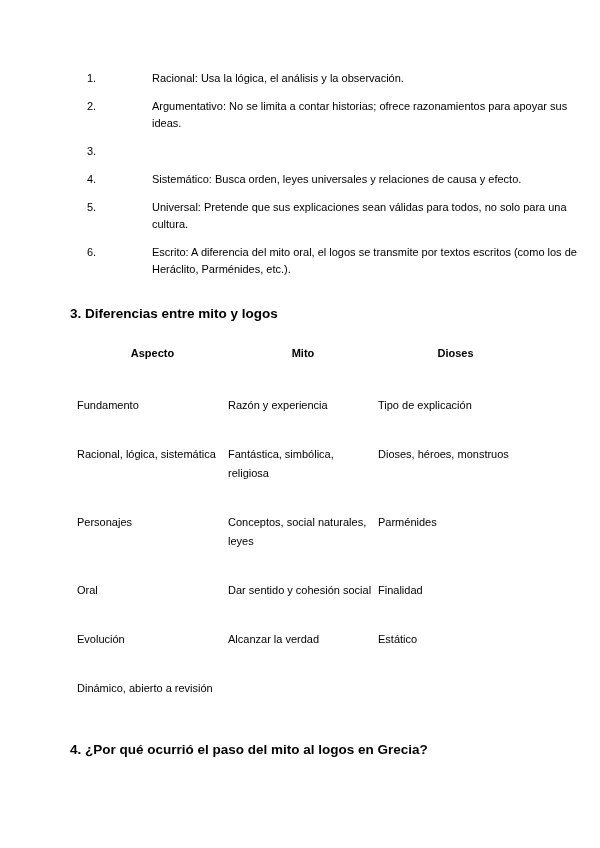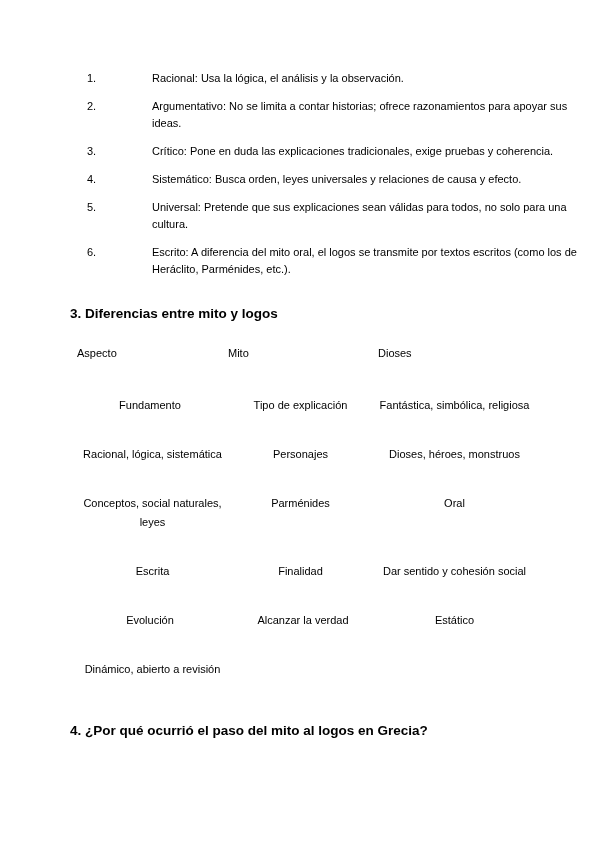--- a/index.html
+++ b/index.html
@@ -48,47 +48,46 @@
   .heading-3 { margin: 26px 12px 0 70px; }
   .heading-4 { margin: 12px 16px 0 70px; }
   
   .tbl {
     margin: 20px 0 0 77px;
     display: grid;
     grid-template-columns: 151px 150px 155px;
     line-height: 19px;
   }
   .tbl .th {
-    font-weight: normal;
+    font-weight: bold;
+    text-align: center;
     padding-bottom: 33px;
   }
   .tbl .td {
     padding-bottom: 30px;
-    text-align: center;
   }
   .tbl .td.col1 { padding-right: 5px; }
   .tbl .td.col2 { padding-right: 2px; }
 </style>
 </head>
 <body>
 
 <div class="page">
 
   <ol class="num-list">
       <li>
         <span class="num">1.</span>
         <span class="txt">Racional: Usa la lógica, el análisis y la observación.</span>
       </li>
       <li>
         <span class="num">2.</span>
         <span class="txt">Argumentativo: No se limita a contar historias; ofrece razonamientos para apoyar sus ideas.</span>
       </li>
       <li>
         <span class="num">3.</span>
-        <span class="txt">Crítico: Pone en duda las explicaciones tradicionales, exige pruebas y coherencia.</span>
       </li>
       <li>
         <span class="num">4.</span>
         <span class="txt">Sistemático: Busca orden, leyes universales y relaciones de causa y efecto.</span>
       </li>
       <li>
         <span class="num">5.</span>
         <span class="txt">Universal: Pretende que sus explicaciones sean válidas para todos, no solo para una cultura.</span>
       </li>
       <li>
@@ -97,31 +96,31 @@
       </li>
     </ol>
 
   <h2 class="heading heading-3">3. Diferencias entre mito y logos</h2>
 
   <div class="tbl">
       <div class="th">Aspecto</div>
       <div class="th">Mito</div>
       <div class="th">Dioses</div>
       <div class="td col1">Fundamento</div>
+      <div class="td col3">Razón y experiencia</div>
       <div class="td col1">Tipo de explicación</div>
+      <div class="td col3">Racional, lógica, sistemática</div>
       <div class="td col2">Fantástica, simbólica, religiosa</div>
-      <div class="td col3">Racional, lógica, sistemática</div>
+      <div class="td col2">Dioses, héroes, monstruos</div>
       <div class="td col1">Personajes</div>
-      <div class="td col2">Dioses, héroes, monstruos</div>
       <div class="td col3">Conceptos, social naturales, leyes</div>
       <div class="td col1">Parménides</div>
       <div class="td col2">Oral</div>
-      <div class="td col3">Escrita</div>
+      <div class="td col2">Dar sentido y cohesión social</div>
       <div class="td col1">Finalidad</div>
-      <div class="td col2">Dar sentido y cohesión social</div>
       <div class="td col1">Evolución</div>
       <div class="td col3">Alcanzar la verdad</div>
       <div class="td col2">Estático</div>
       <div class="td col3">Dinámico, abierto a revisión</div>
     </div>
 
   <h2 class="heading heading-4">4. ¿Por qué ocurrió el paso del mito al logos en Grecia?</h2>
 
 </div>
 

